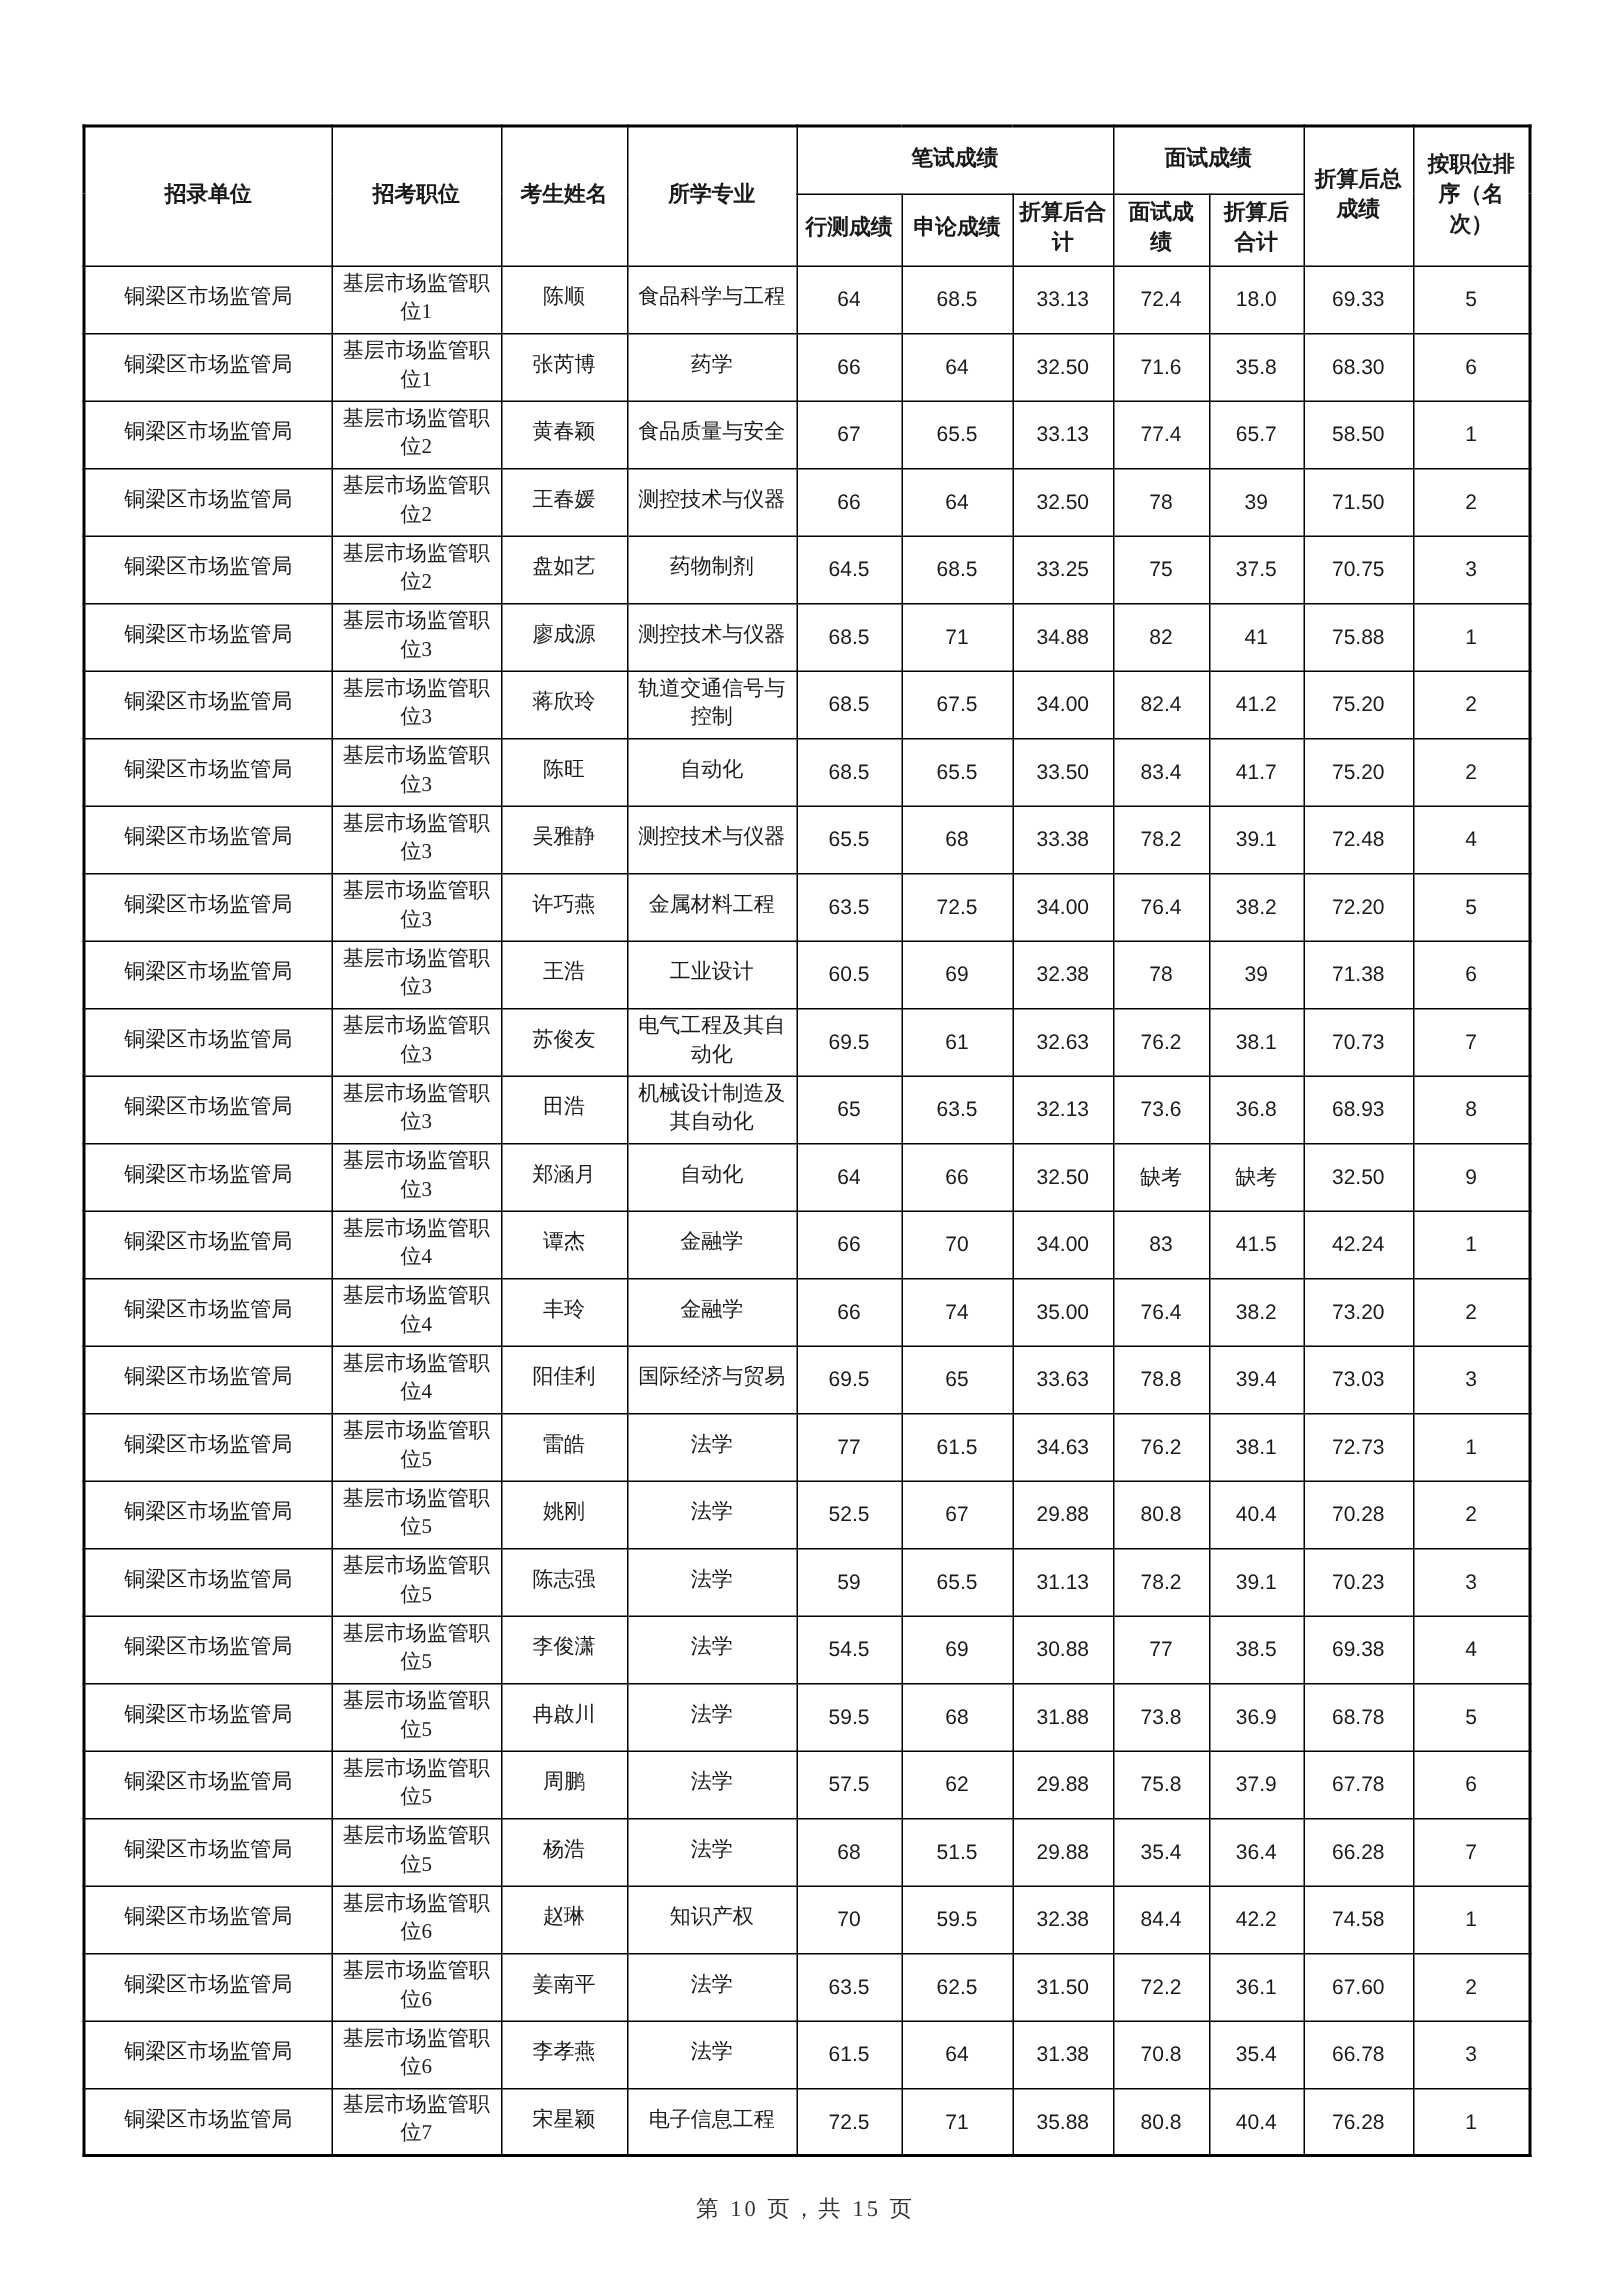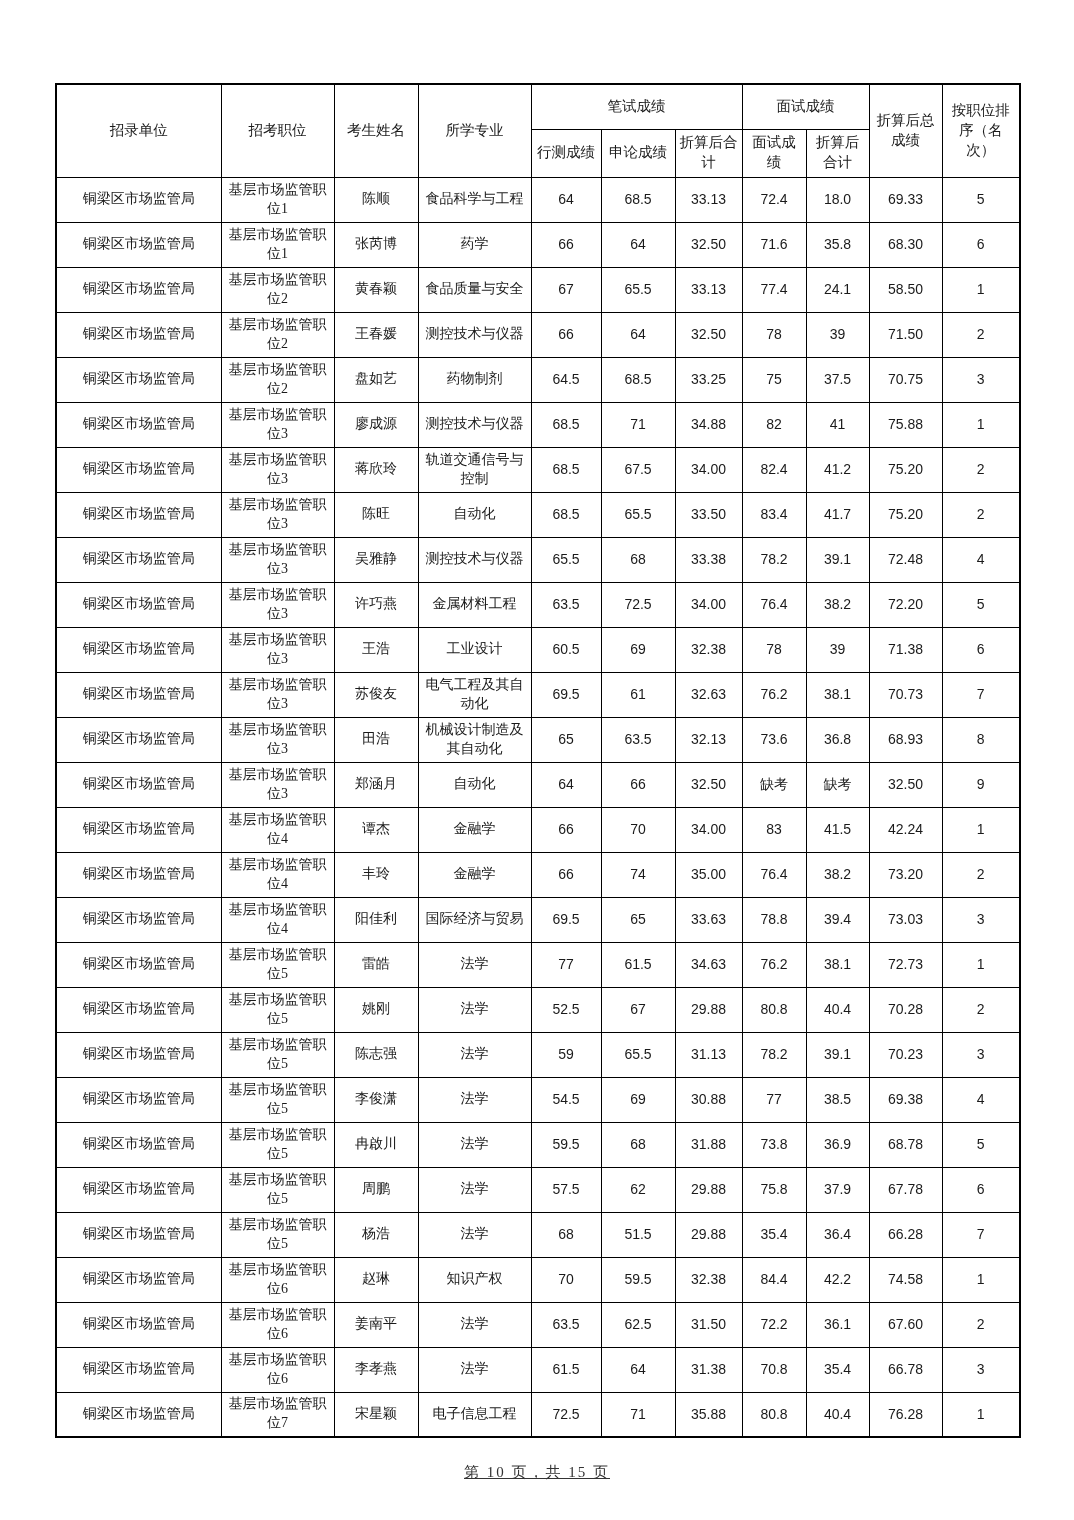--- a/index.html
+++ b/index.html
@@ -34,20 +34,21 @@
     font-weight: normal;
     line-height: 1.35;
     padding: 2px 4px;
     box-sizing: border-box;
     color: #1a1a1a;
     overflow: hidden;
   }
   table.score-table thead th {
     font-family: "Liberation Sans", "DejaVu Sans", sans-serif;
     font-size: 14.5px;
+    font-weight: bold;
   }
   thead tr.h1 { height: 45px; }
   thead tr.h2 { height: 48px; }
   tbody tr { height: 45px; }
   td.cn {
     font-family: "Liberation Serif", "DejaVu Serif", serif;
   }
   td.major {
     text-align: left;
     padding-left: 6px;
@@ -55,21 +56,20 @@
   .footer {
     position: absolute;
     left: 0;
     top: 1463px;
     width: 100%;
     text-align: center;
     font-size: 15px;
     font-family: "Liberation Serif", "DejaVu Serif", serif;
     color: #333;
     letter-spacing: 2px;
-    text-decoration: underline;
   }
 </style>
 </head>
 <body>
 
 <div class="page">
 
   <table class="score-table">
     <colgroup>
       <col style="width:165px">
@@ -132,21 +132,21 @@
         </tr>
         <tr>
           <td class="cn">铜梁区市场监管局</td>
           <td class="cn">基层市场监管职位2</td>
           <td class="cn">黄春颖</td>
           <td class="cn major">食品质量与安全</td>
           <td>67</td>
           <td>65.5</td>
           <td>33.13</td>
           <td>77.4</td>
-          <td>24.1</td>
+          <td>65.7</td>
           <td>58.50</td>
           <td>1</td>
         </tr>
         <tr>
           <td class="cn">铜梁区市场监管局</td>
           <td class="cn">基层市场监管职位2</td>
           <td class="cn">王春媛</td>
           <td class="cn major">测控技术与仪器</td>
           <td>66</td>
           <td>64</td>

